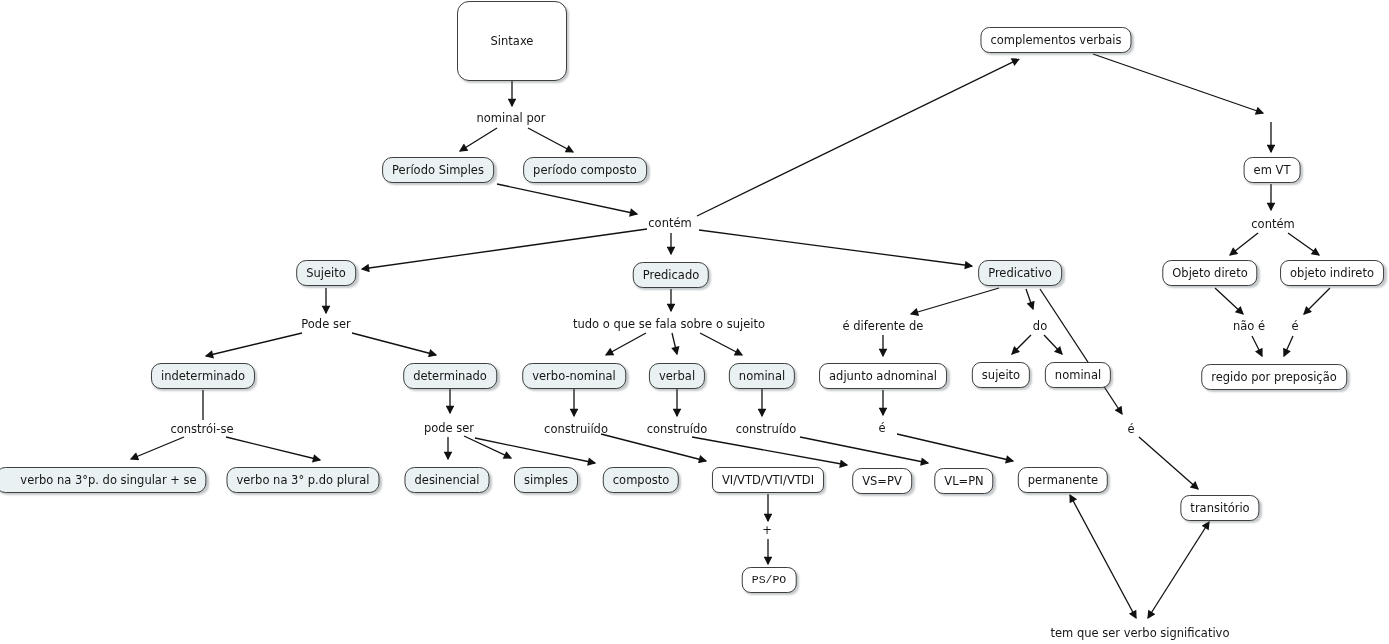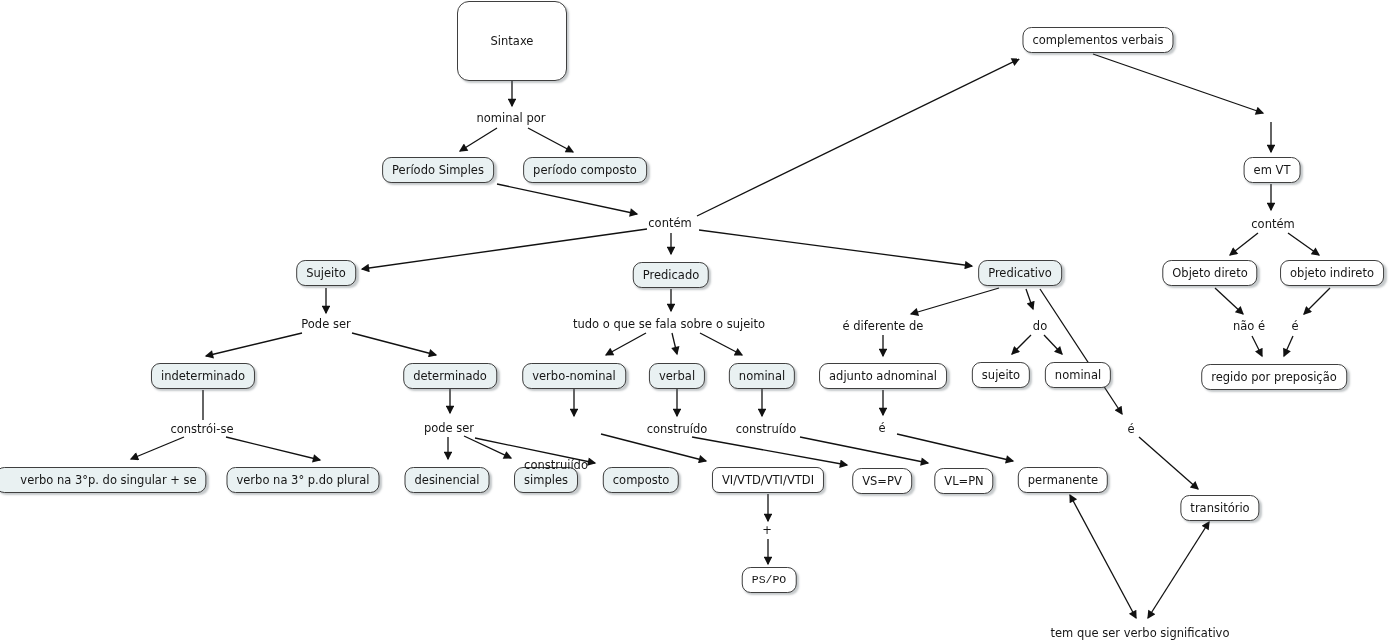--- a/index.html
+++ b/index.html
@@ -28,21 +28,21 @@
     font-size:11.5px;
     line-height:14px;
     z-index:2;
   }
   .node.concept,.node.plain{
     border:1px solid var(--border-color);
     border-radius:9px;
     padding:5px 9px;
     box-shadow:2px 2px 2px rgba(90,100,105,0.35);
   }
-  .node.concept{background:var(--concept-fill);}
+  .node.concept{background:var(--concept-fill);border-radius:10px;}
   .node.plain{background:var(--plain-fill);}
   .node.label{background:transparent;padding:0;z-index:2;}
   .node.sized{
     display:flex;align-items:center;justify-content:center;
     border-radius:12px;padding:0;
   }
 </style>
 </head>
 <body>
 
@@ -100,21 +100,21 @@
       <line x1="1040" y1="289" x2="1122" y2="414" class="edge" marker-end="url(#ah)"></line>
       <line x1="1139" y1="437" x2="1198" y2="489" class="edge" marker-end="url(#ah)"></line>
       <line x1="768" y1="494" x2="768" y2="521" class="edge" marker-end="url(#ah)"></line>
       <line x1="768" y1="539" x2="768" y2="564" class="edge" marker-end="url(#ah)"></line>
       <line x1="1070" y1="495" x2="1136" y2="618" class="edge" marker-end="url(#ah)" marker-start="url(#ah)"></line>
       <line x1="1209" y1="522" x2="1148" y2="618" class="edge" marker-end="url(#ah)" marker-start="url(#ah)"></line>
     </svg>
 <div class="node plain sized" style="left: 512px; top: 41px; width: 108px; height: 78px;">Sintaxe</div>
     <div class="node concept" style="left: 438px; top: 170px;">Período Simples</div>
     <div class="node concept" style="left: 585px; top: 170px;">período composto</div>
-    <div class="node plain" style="left: 1098px; top: 40px;">complementos verbais</div>
+    <div class="node plain" style="left: 1056px; top: 40px;">complementos verbais</div>
     <div class="node plain" style="left: 1272px; top: 170px;">em VT</div>
     <div class="node plain" style="left: 1210px; top: 273px;">Objeto direto</div>
     <div class="node plain" style="left: 1332px; top: 273px;">objeto indireto</div>
     <div class="node plain" style="left: 1274px; top: 377px;">regido por preposição</div>
     <div class="node concept" style="left: 326px; top: 273px;">Sujeito</div>
     <div class="node concept" style="left: 671px; top: 275px;">Predicado</div>
     <div class="node concept" style="left: 1020px; top: 273px; text-align: right;">Predicativo</div>
     <div class="node concept" style="left: 203px; top: 376px;">indeterminado</div>
     <div class="node concept" style="left: 450px; top: 376px;">determinado</div>
     <div class="node concept" style="left: 574px; top: 376px;">verbo-nominal</div>
@@ -138,20 +138,20 @@
     <div class="node label" style="left: 670px; top: 223px;">contém</div>
     <div class="node label" style="left: 1273px; top: 224px;">contém</div>
     <div class="node label" style="left: 326px; top: 324px;">Pode ser</div>
     <div class="node label" style="left: 669px; top: 324px;">tudo o que se fala sobre o sujeito</div>
     <div class="node label" style="left: 883px; top: 326px;">é diferente de</div>
     <div class="node label" style="left: 1040px; top: 326px;">do</div>
     <div class="node label" style="left: 1249px; top: 326px;">não é</div>
     <div class="node label" style="left: 1295px; top: 326px;">é</div>
     <div class="node label" style="left: 202px; top: 429px;">constrói-se</div>
     <div class="node label" style="left: 449px; top: 428px;">pode ser</div>
-    <div class="node label" style="left: 556px; top: 429px; margin-top: 36px;">construiído</div>
+    <div class="node label" style="left: 576px; top: 429px;">construiído</div>
     <div class="node label" style="left: 677px; top: 429px;">construído</div>
     <div class="node label" style="left: 766px; top: 429px;">construído</div>
     <div class="node label" style="left: 882px; top: 428px;">é</div>
     <div class="node label" style="left: 1131px; top: 429px;">é</div>
     <div class="node label" style="left: 767px; top: 530px;">+</div>
     <div class="node label" style="left: 1140px; top: 633px;">tem que ser verbo significativo</div>
   </div>
 
 </body></html>

